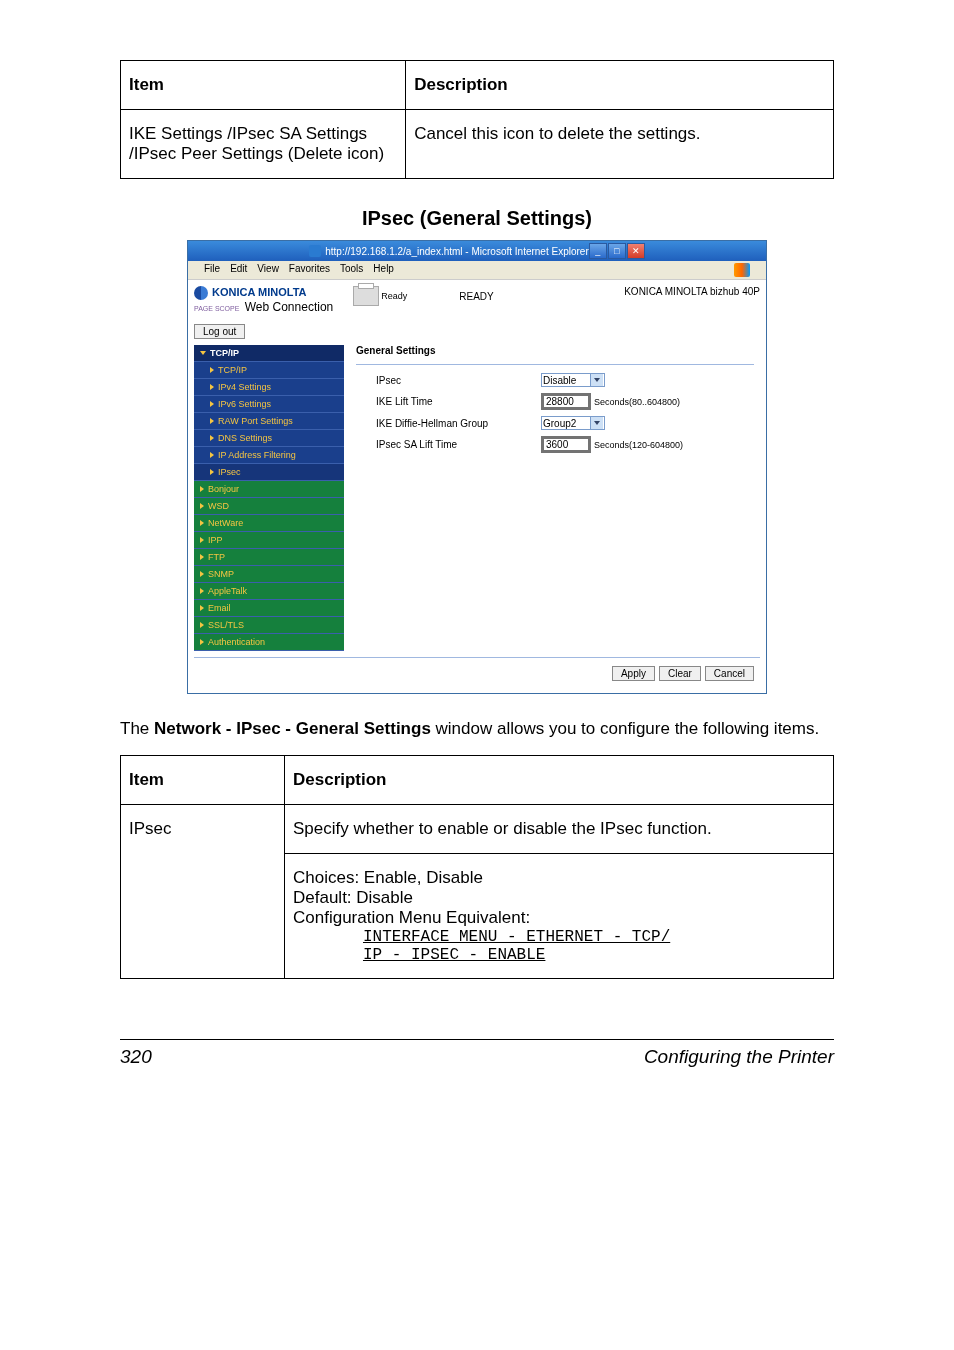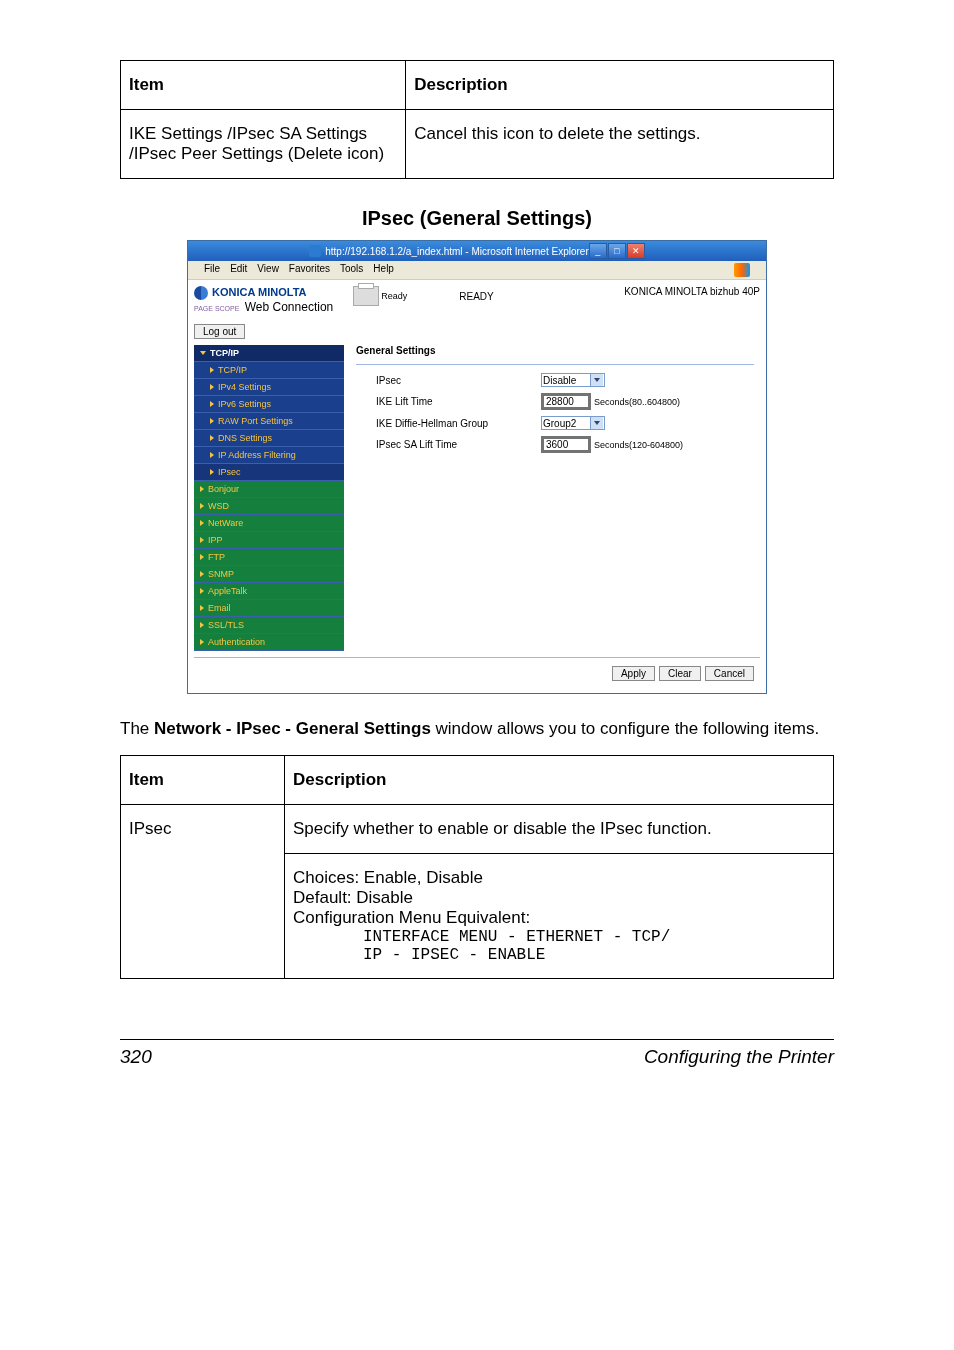--- a/index.html
+++ b/index.html
@@ -160,20 +160,21 @@
     font-size:10px; padding:1px 8px; border:1px solid #888; background:#f0f0f0;
   }
   .body-text {
     font-size: 17px;
     line-height: 1.35;
     margin: 10px 0 14px 0;
   }
   .mono {
     font-family: "Courier New", monospace;
     font-size: 16px;
+    text-decoration: underline;
   }
   .footer {
     border-top: 1px solid #000;
     margin-top: 60px;
     padding-top: 6px;
     display: flex;
     justify-content: space-between;
     font-size: 19px;
     font-style: italic;
     align-items: center;

